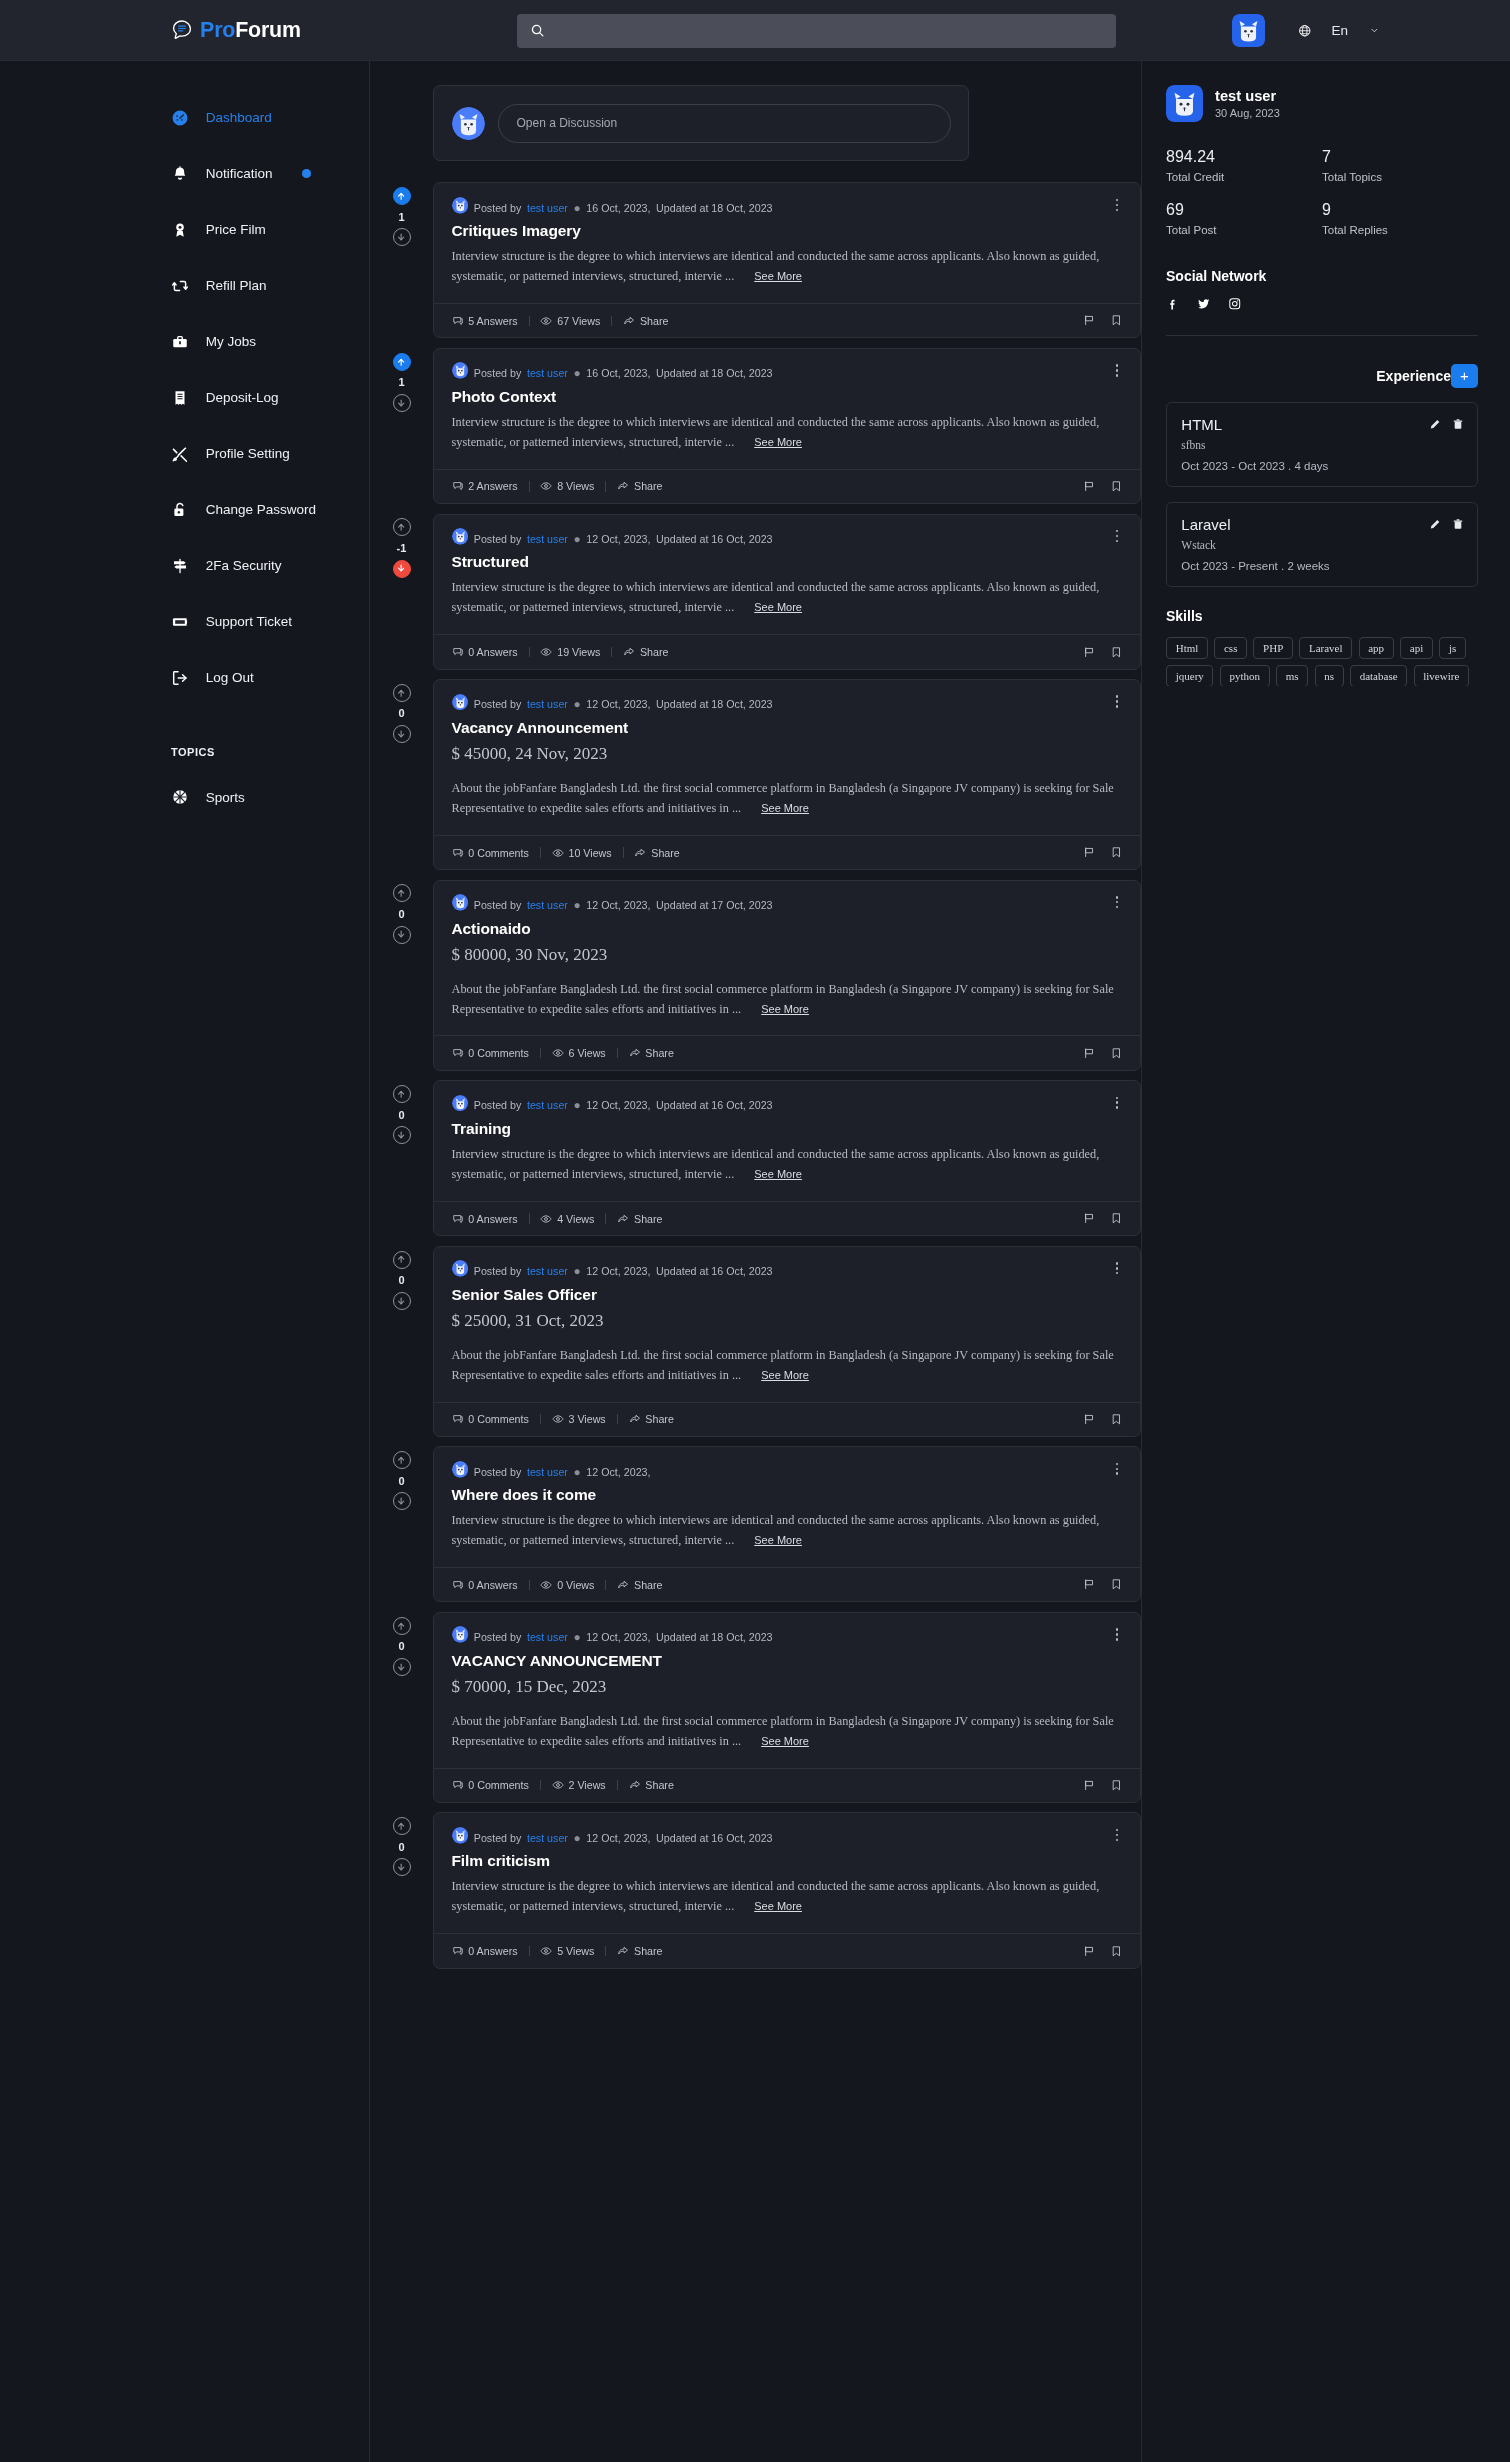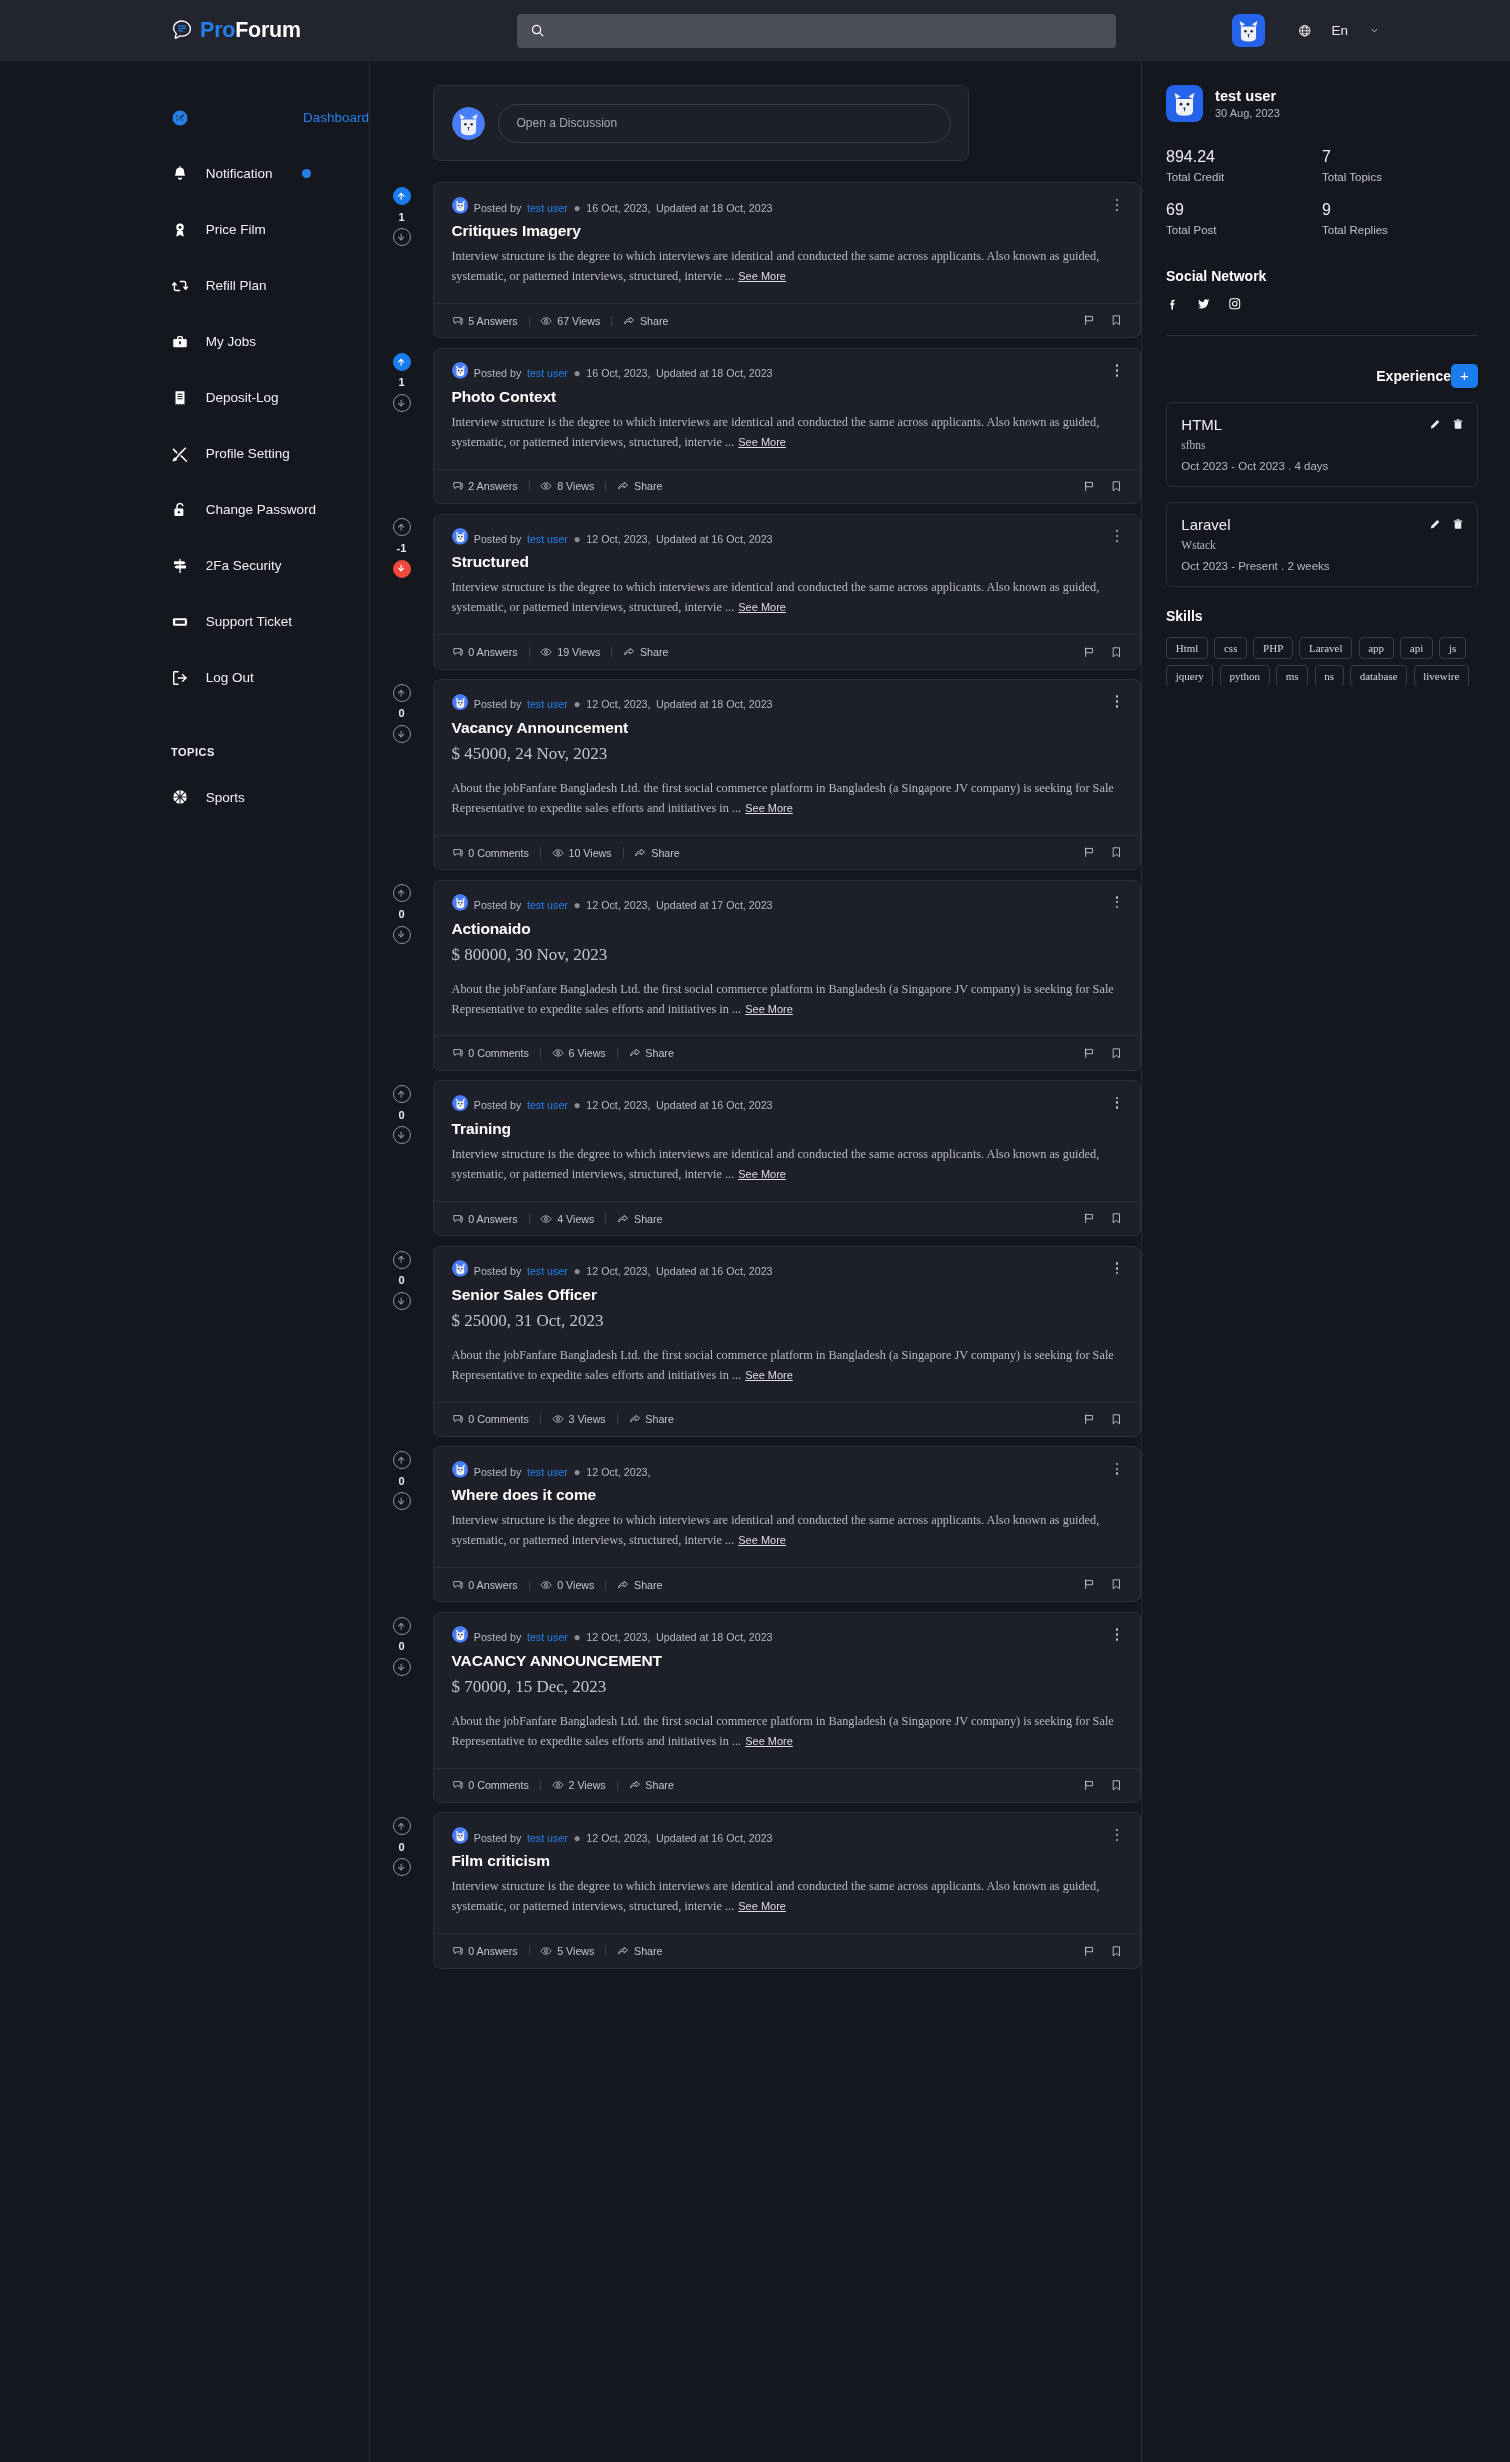--- a/index.html
+++ b/index.html
@@ -82,21 +82,21 @@
   
   .nav-item {
     display: flex; align-items: center; gap: 16.7px;
     height: 56px;
     padding-left: 171px;
     color: #f0f1f4;
     font-size: 13.5px;
     cursor: pointer;
     text-decoration: none;
   }
-  .nav-item.active { color: #2680eb; justify-content: space-between; }
+  .nav-item.active { color: #2680eb; }
   .nav-ico { width: 18px; height: 18px; flex: none; display:flex; align-items:center; justify-content:center; }
   .nav-ico svg { width: 18px; height: 18px; }
   .dot-badge {
     width: 8.7px; height: 8.7px; border-radius: 50%;
     background: #2680eb; margin-left: 12.7px; flex: none;
   }
   .nav-sep {
     height: 0.8px; background: #2e3039;
     margin: 15px 198px 15px 171px;
   }
@@ -180,21 +180,21 @@
     margin-bottom: 7.1px; letter-spacing: -0.1px;
   }
   .psalary { font-size: 17px; color: #c3c5cd; margin-bottom: 15px;
     font-family: "Liberation Serif", serif; }
   .pbody {
     font-size: 12.3px; line-height: 1.62; color: #b8bac3;
     font-family: "Liberation Serif", serif;
   }
   .seemore {
     color: #dcdde3; text-decoration: underline;
-    cursor: pointer; margin-left: 4px;
+    cursor: pointer; margin-left: 20px;
     font-family: "Liberation Sans", sans-serif;
     font-size: 11px;
   }
   .card-foot {
     border-top: 0.8px solid #2d2f39;
     padding: 10.3px 17.5px;
     display: flex; align-items: center;
   }
   .fitem {
     display: flex; align-items: center; gap: 4.8px;

